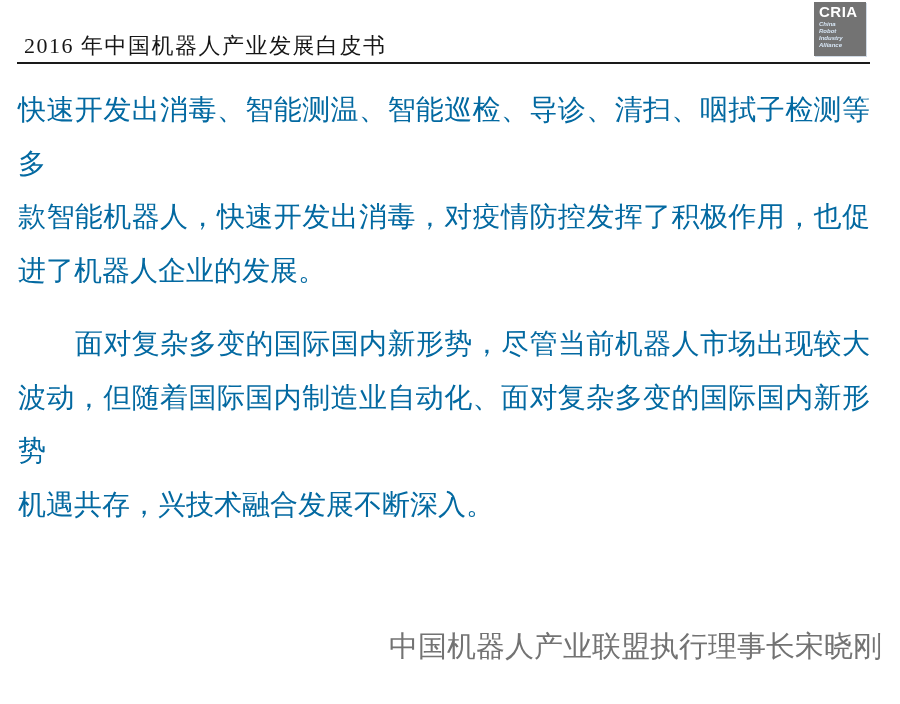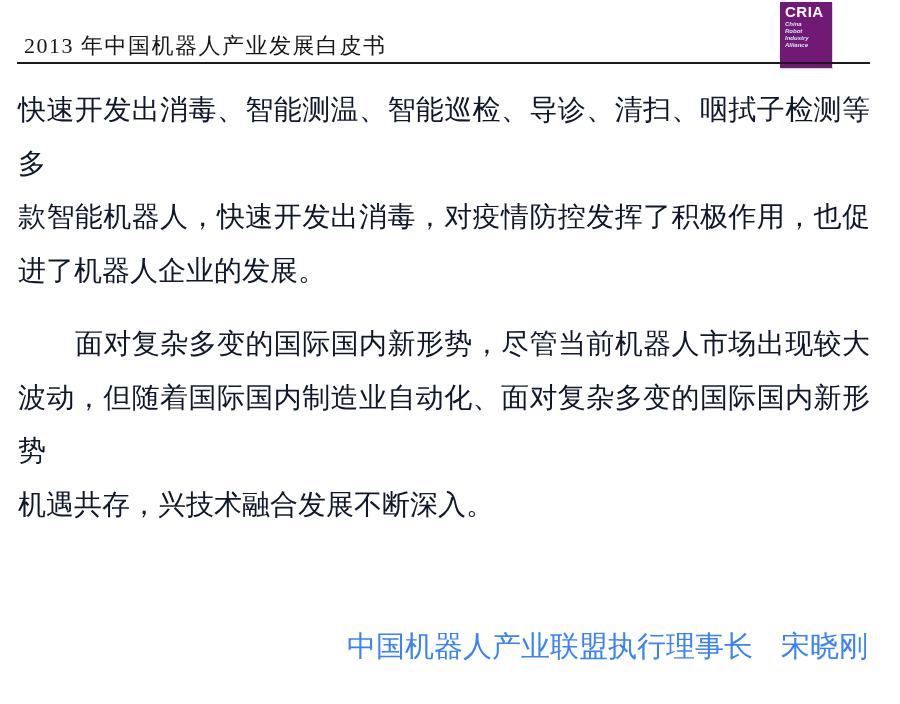--- a/index.html
+++ b/index.html
@@ -26,25 +26,25 @@
   .header-rule {
     position: absolute;
     left: 17px;
     top: 62px;
     width: 853px;
     height: 2px;
     background: #1a1a1a;
   }
   .logo {
     position: absolute;
-    left: 780px;
+    left: 814px;
     top: 2px;
     width: 52px;
-    height: 66px;
-    background: #701a75;
+    height: 54px;
+    background: #737373;
     color: #ffffff;
     font-family: "Liberation Sans", "DejaVu Sans", sans-serif;
     padding: 2px 0 0 5px;
     box-shadow: 1px 1px 0 rgba(120,150,180,0.35);
   }
   .logo-acronym {
     font-weight: bold;
     font-size: 15px;
     line-height: 16px;
     letter-spacing: 0.5px;
@@ -56,55 +56,55 @@
     font-style: italic;
     font-weight: bold;
     color: #D8E7F6;
   }
   
   .doc-body {
     position: absolute;
     left: 18px;
     top: 83px;
     width: 852px;
-    color: #0f172a;
+    color: #0369a1;
   }
   .para { width: 100%; }
   .para + .para { margin-top: 20px; }
   .line {
     font-size: 28px;
     line-height: 53.5px;
     text-align: justify;
     text-align-last: justify;
     text-justify: inter-character;
   }
   .line.para-end {
     text-align: right;
     text-align-last: left;
   }
   .line.indent-first { text-indent: 57px; }
   
   .signature {
     position: absolute;
     top: 627px;
-    right: 32px;
+    right: 18px;
     font-size: 29px;
     line-height: 38px;
-    color: #3b82f6;
+    color: #737373;
     white-space: nowrap;
     display: flex;
   }
-  .signature .sig-name { margin-left: 28px; }
+  .signature .sig-name { }
 </style>
 </head>
 <body>
 
 <div class="page">
 
-  <div class="header-title">2013 年中国机器人产业发展白皮书</div>
+  <div class="header-title">2016 年中国机器人产业发展白皮书</div>
 
   <div class="logo">
     <div class="logo-acronym">CRIA</div>
     <div class="logo-org">
       <div>China</div>
       <div>Robot</div>
       <div>Industry</div>
       <div>Alliance</div>
     </div>
   </div>

